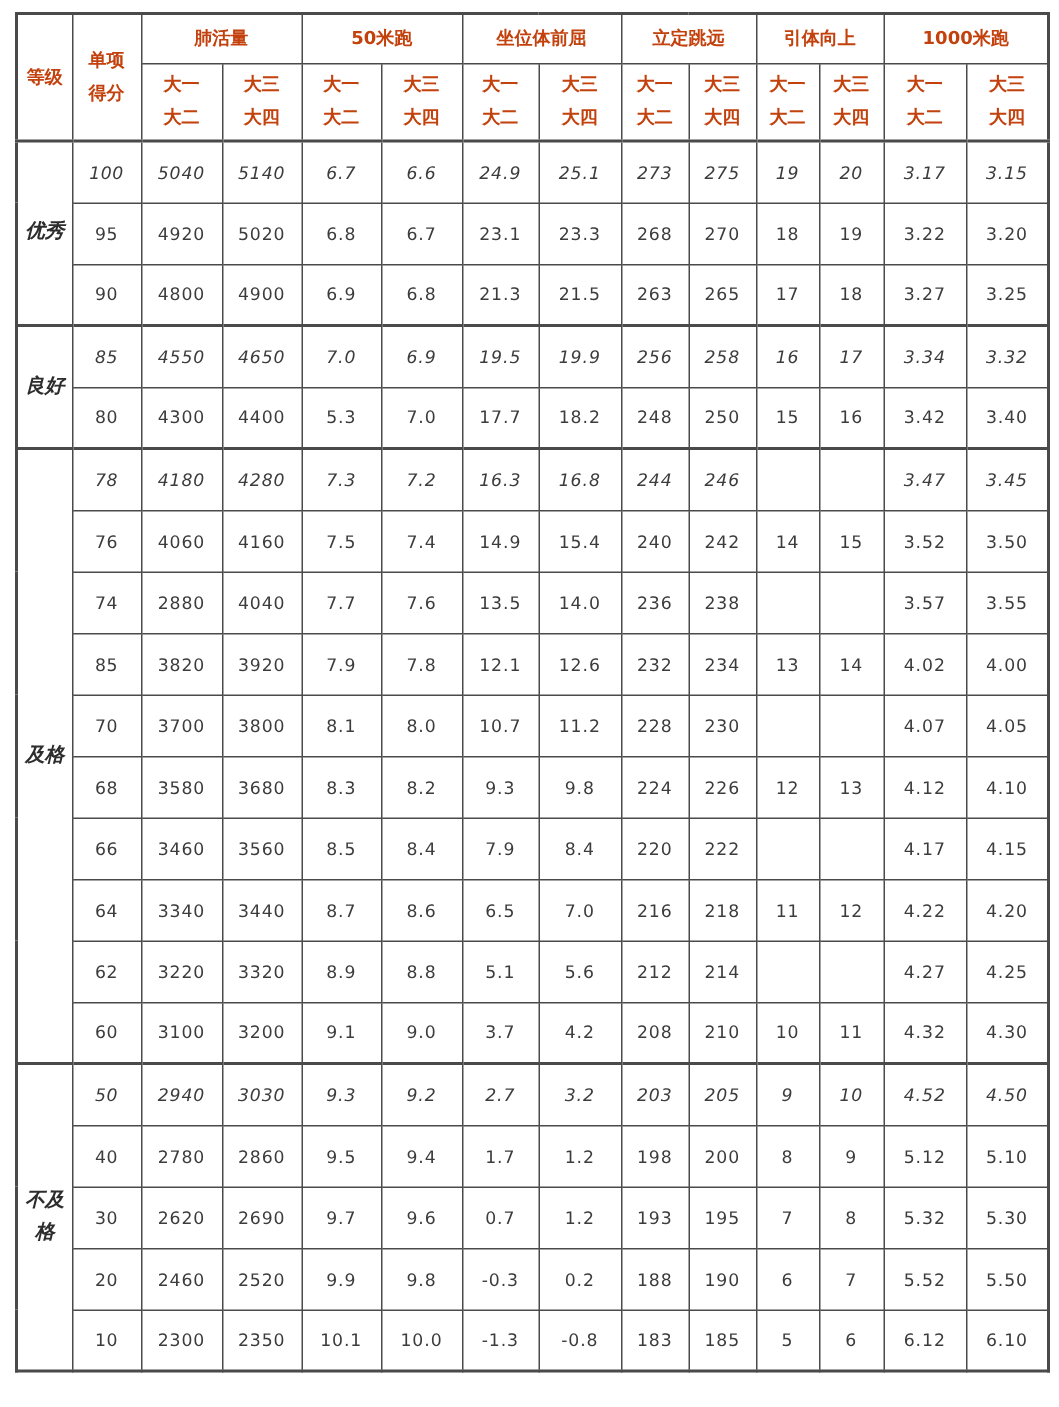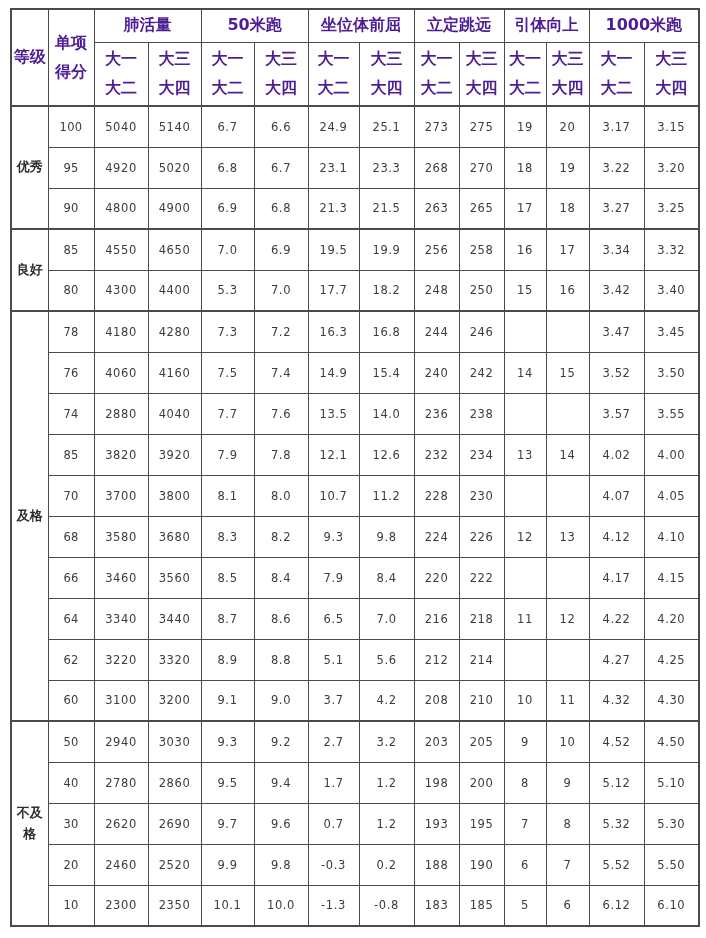--- a/index.html
+++ b/index.html
@@ -11,35 +11,35 @@
     border-collapse:collapse; table-layout:fixed;
     width:688px; margin:8px 0 0 10px;
     border:2px solid #4a4a4a;
   }
   th, td {
     border:1px solid #4a4a4a;
     text-align:center; vertical-align:middle;
     padding:0; overflow:hidden;
   }
   thead th {
-    font-weight:bold; font-size:16px; color:#4c1d95;
+    font-weight:bold; font-size:12px; color:#c2410c;
     white-space:pre-line; line-height:1.8;
   }
   tr.hrow1 { height:33px; }
-  tr.hrow2 { height:64px;margin-top:16px; }
+  tr.hrow2 { height:52px;margin-top:16px; }
   tbody tr { height:41px; }
   tbody td {
     font-size:11.5px; color:#3c3c3c; letter-spacing:0.6px;
   }
   tbody td.grade-cell {
     font-weight:bold; font-size:13px; color:#2d2d2d;
     letter-spacing:0; white-space:pre-line; line-height:1.6;margin-top:15px;
   }
   tbody td.score-cell { letter-spacing:0.3px; }
-  tr.group-start td { border-top:2px solid #4a4a4a; }
+  tr.group-start td { border-top:2px solid #4a4a4a;font-style:italic; }
 </style>
 </head>
 <body>
 
 <table class="score-table">
   <colgroup>
     <col style="width:37px">
       <col style="width:46px">
     <col style="width:54px">
       <col style="width:53px">

